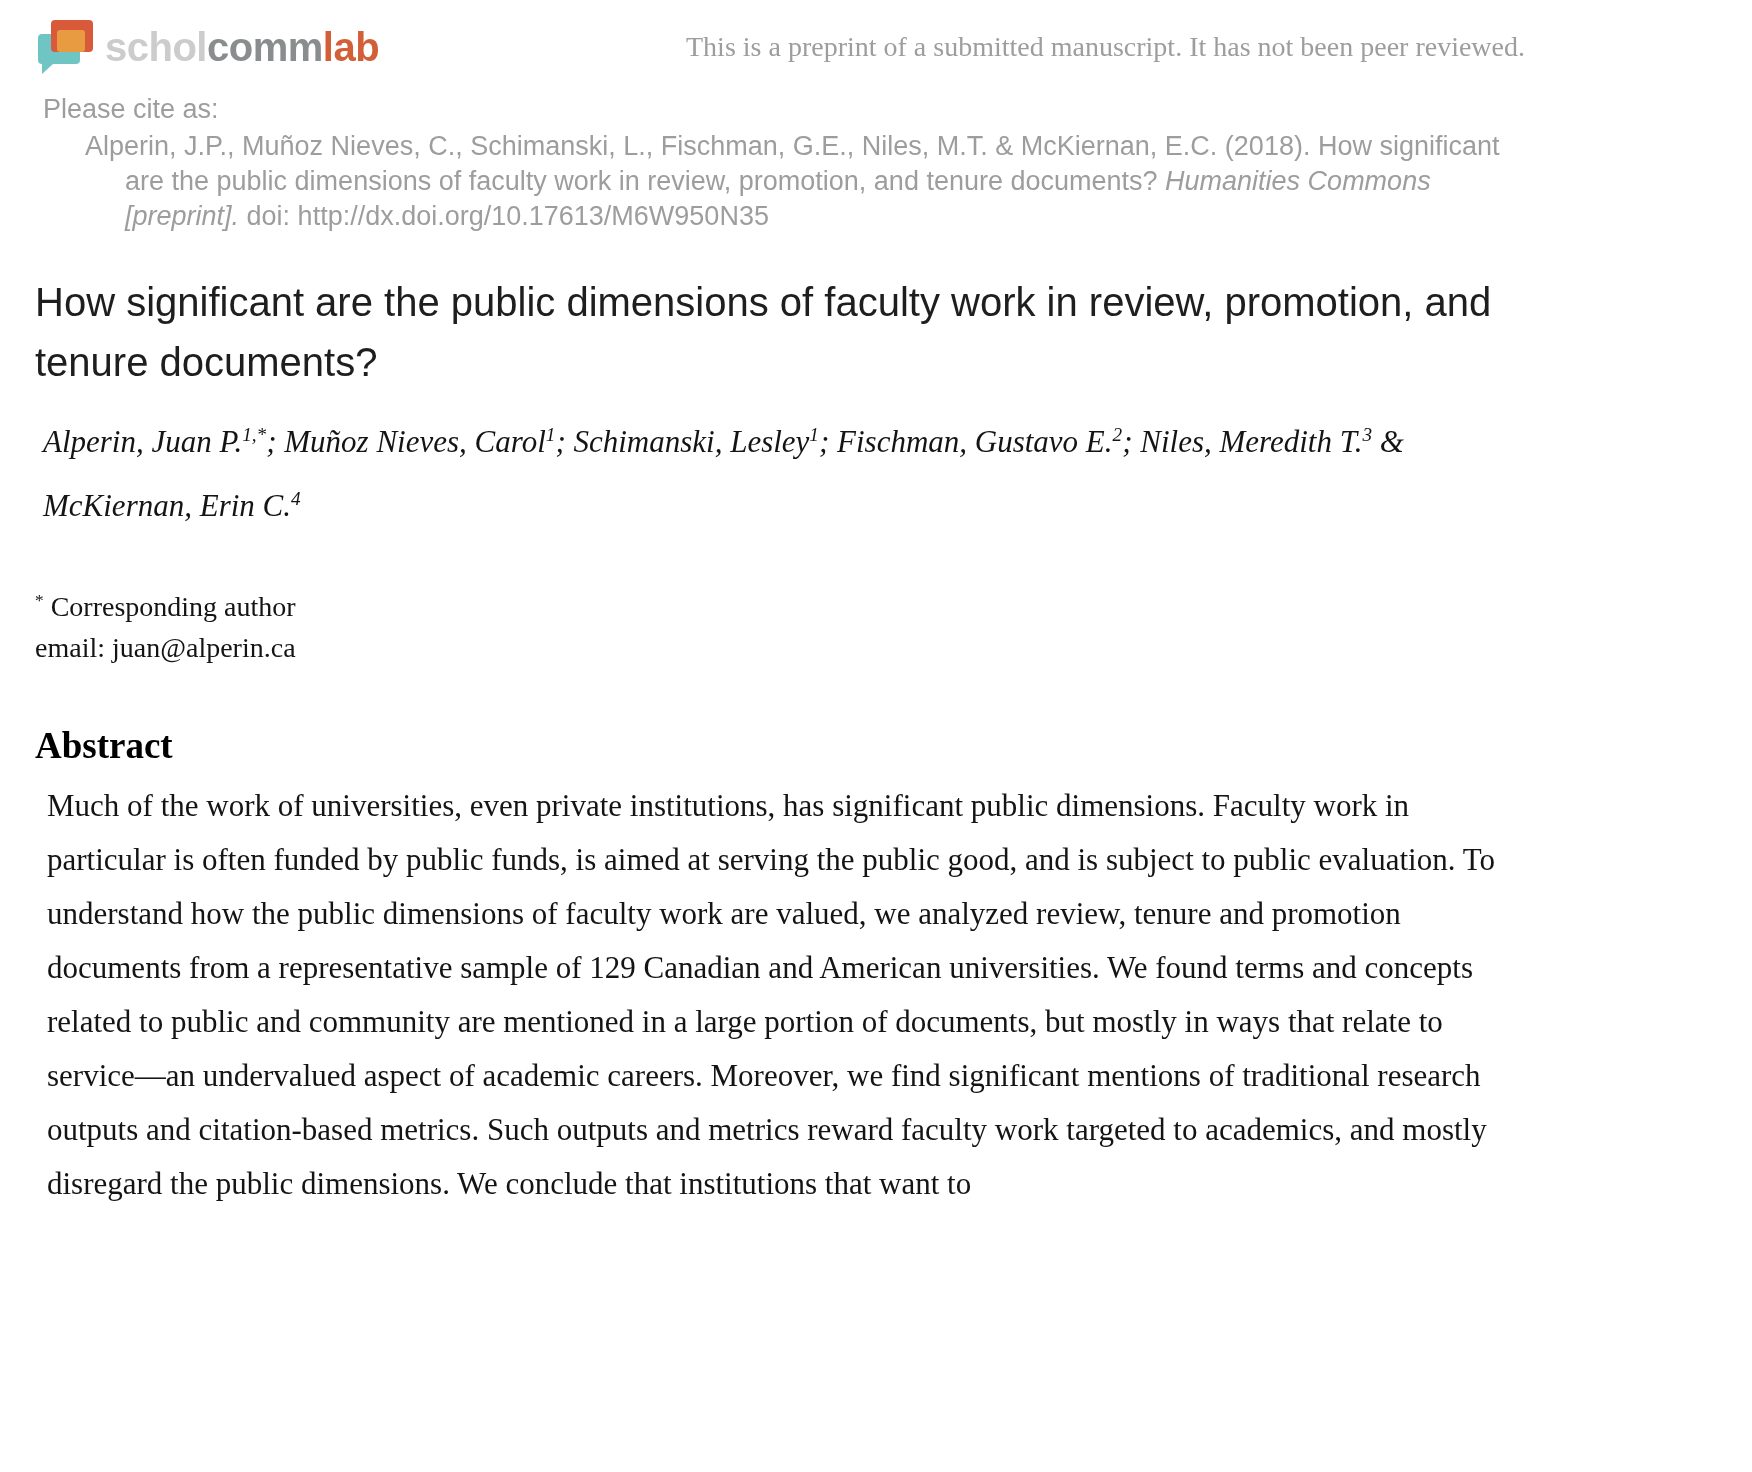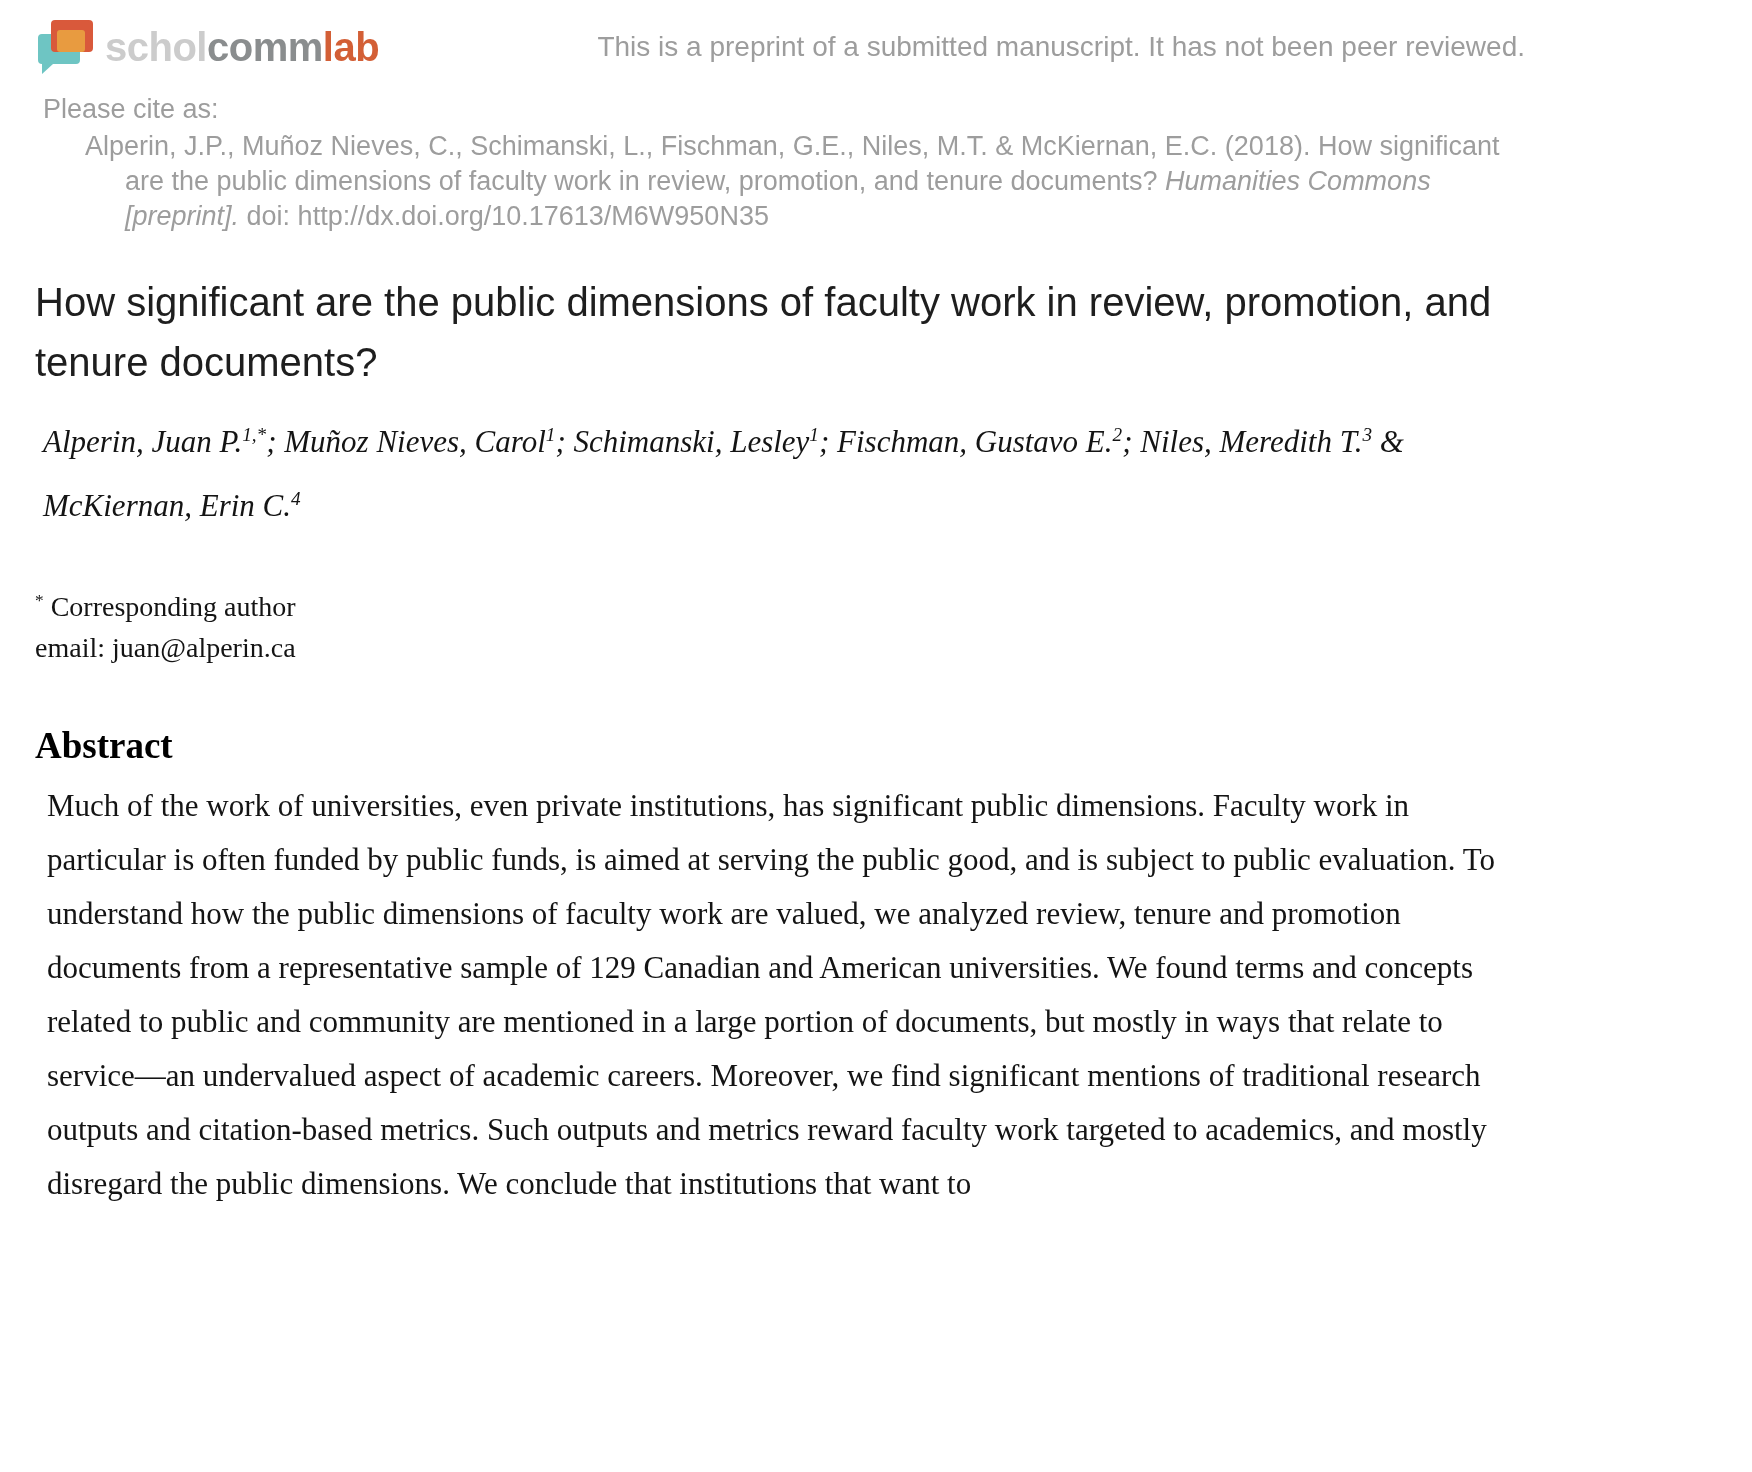--- a/index.html
+++ b/index.html
@@ -50,21 +50,21 @@
     font-weight: bold;
     font-size: 40px;
     letter-spacing: -0.5px;
     line-height: 1;
     white-space: nowrap;
   }
   .logo-schol { color: var(--logo-schol); }
   .logo-comm  { color: var(--logo-comm); }
   .logo-lab   { color: var(--logo-lab); }
   .preprint-notice {
-    font-family: Liberation Sans, sans-serif;
+    font-family: Liberation Serif, serif;
     font-size: 28px;
     color: var(--gray-text);
     white-space: nowrap;
   }
   
   .cite-block {
     font-family: "Liberation Sans", sans-serif;
     font-size: 27px;
     color: var(--gray-text);
     line-height: 35px;

